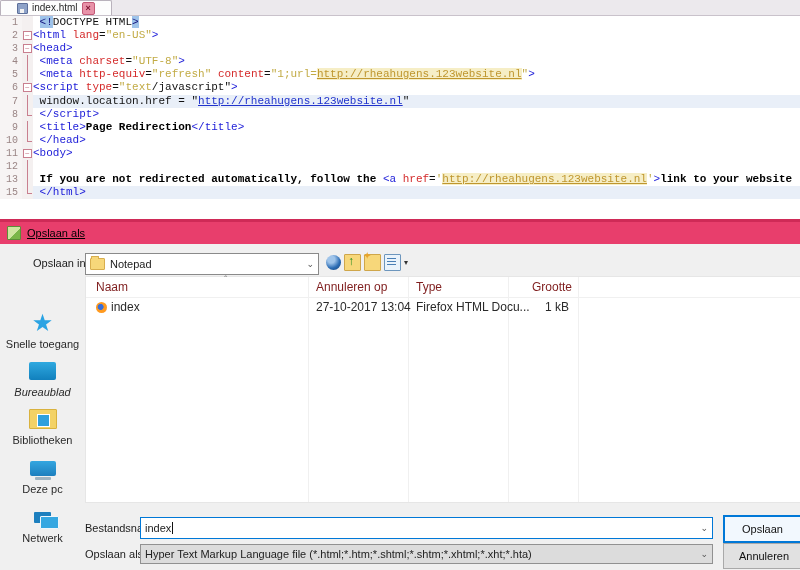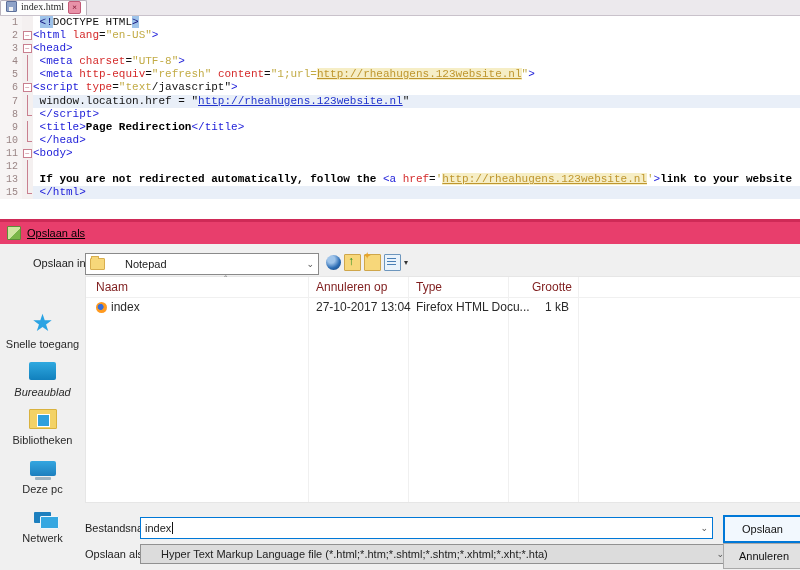--- a/index.html
+++ b/index.html
@@ -2,21 +2,21 @@
 <html style="--accent: #e83e6c; --accent-dark: #cf2a57; --caret-line: #e9eff8; --tag: #1b1bd8; --attr: #d42a2a; --value: #c2ab45; --url-gold: #bf962e; --url-blue: #2133cc; --focus-blue: #0078d7;"><head>
 <meta charset="utf-8">
 <style>
   html,body{margin:0;padding:0;}
   body{width:800px;height:570px;overflow:hidden;font-family:"Liberation Sans",sans-serif;background:#fff;position:relative;}
   .screen{position:absolute;inset:0;}
 
   
   .editor{position:absolute;left:0;top:0;width:800px;height:219px;background:#fff;}
   .tabbar{position:absolute;left:0;top:0;width:800px;height:15px;background:#ece9ed;border-bottom:1px solid #c9c2cb;}
-  .tab{position:absolute;left:0;top:0;height:14px;background:#fdfdfd;border:1px solid #b9b2bc;border-bottom:none;border-radius:2px 2px 0 0;display:flex;gap:4px;padding:0 5px;font-family:Liberation Serif, serif;}
+  .tab{position:absolute;left:0;top:0;height:14px;background:#fdfdfd;border:1px solid #b9b2bc;border-bottom:none;border-radius:2px 2px 0 0;display:flex;align-items:center;gap:4px;padding:0 16px;}
   .floppy{width:9px;height:9px;background:#8ea2c8;border:1px solid #5d6f9a;border-radius:1px;position:relative;}
   .floppy::after{content:"";position:absolute;left:2px;bottom:0;width:4px;height:4px;background:#f2f2f2;}
   .tab-title{font-size:10px;color:#2a2a2a;line-height:12px;}
   .tab-close{width:11px;height:11px;background:#e892a8;border:1px solid #c35a77;border-radius:2px;color:#7c1330;font-size:9px;font-weight:bold;line-height:10px;text-align:center;}
 
   .code{position:absolute;left:0;top:16px;width:800px;height:203px;font-family:"Liberation Mono",monospace;font-size:11px;}
   .code-line{display:flex;height:13.1px;line-height:13.1px;white-space:pre;}
   .code-line.caret{background:var(--caret-line);}
   .ln{width:18px;min-width:18px;text-align:right;padding-right:4px;color:#9a8585;font-size:10px;background:#f7f4f4;}
   .code-line.caret .ln{background:#f7f4f4;}
@@ -37,21 +37,21 @@
   
   .dialog{position:absolute;left:0;top:219px;width:800px;height:351px;border-top:3px solid var(--accent-dark);}
   .titlebar{height:22px;background:var(--accent);display:flex;align-items:center;gap:6px;padding-left:7px;}
   .dlg-icon{width:12px;height:12px;background:linear-gradient(135deg,#cfe6a0 0 55%,#7ab648 55%);border:1px solid #5b8f37;border-radius:1px;}
   .dlg-title{color:#000000;font-size:11px;text-decoration:underline;}
   .dlg-body{position:relative;height:326px;background:#f0f0f0;}
 
   .lbl{position:absolute;font-size:11px;color:#1c1c1c;}
   .lbl-savein{left:33px;top:13px;}
   .combo{position:absolute;background:#fff;border:1px solid #8a8a8a;display:flex;align-items:center;font-size:11px;color:#1c1c1c;}
-  .savein{left:85px;top:9px;width:228px;height:20px;padding-left:4px;gap:20px;}
+  .savein{left:85px;top:9px;width:228px;height:20px;padding-left:4px;gap:5px;}
   .folder-ico{width:13px;height:10px;background:#f7d77a;border:1px solid #d8ae4e;border-radius:1px;position:relative;}
   .folder-ico::before{content:"";position:absolute;left:0;top:-3px;width:6px;height:2px;background:#f7d77a;border:1px solid #d8ae4e;border-bottom:none;border-radius:1px 1px 0 0;}
   .chev{margin-left:auto;padding-right:4px;color:#555;font-size:9px;}
 
   .dlg-toolbar{position:absolute;left:326px;top:10px;display:flex;gap:3px;align-items:center;}
   .tbi{width:15px;height:15px;position:relative;}
   .tb-globe{border-radius:50%;background:radial-gradient(circle at 35% 30%,#9fc4ea 0 25%,#2b6cb4 60%,#163f74 100%);}
   .tb-up{background:#f7d77a;border:1px solid #cfa64a;border-radius:1px;}
   .tb-up::after{content:"\2191";position:absolute;left:3px;top:-1px;color:#1d8a1d;font-weight:bold;font-size:12px;}
   .tb-new{background:#f7d77a;border:1px solid #cfa64a;border-radius:1px;}
@@ -79,21 +79,21 @@
   .hcell{position:absolute;top:3px;font-size:12px;color:#7f1d1d;}
   .sort-caret{position:absolute;left:138px;top:-2px;color:#8a8a8a;font-size:10px;}
   .file-row{position:absolute;left:0;top:22px;right:0;height:18px;font-size:12px;color:#2a2a2a;}
   .fcell{position:absolute;top:1px;}
   .ff-icon{position:absolute;left:10px;top:3px;width:11px;height:11px;border-radius:50%;background:radial-gradient(circle at 42% 45%,#3a6fd8 0 30%,#ff9a1f 38% 68%,#e35b07 100%);}
 
   .lbl-filename{left:85px;top:278px;}
   .lbl-filetype{left:85px;top:304px;}
   .fn-input{left:140px;top:273px;width:567px;height:20px;border:1px solid var(--focus-blue);padding-left:4px;}
   .caret-bar{width:1px;height:12px;background:#111;margin-left:1px;}
-  .ft-select{left:140px;top:300px;width:567px;height:18px;background:#dcdcdc;border:1px solid #919191;padding-left:20px;color:#222;}
+  .ft-select{left:140px;top:300px;width:567px;height:18px;background:#dcdcdc;border:1px solid #919191;padding-left:4px;color:#222;}
   .btn{position:absolute;font-size:11px;color:#111;display:flex;align-items:center;justify-content:center;}
   .btn-save{left:723px;top:271px;width:75px;height:24px;background:#f2f8fe;border:2px solid var(--focus-blue);}
   .btn-cancel{left:723px;top:299px;width:80px;height:24px;background:#e1e1e1;border:1px solid #a9a9a9;}
 </style>
 </head>
 <body>
 
 <div class="screen">
 
   <div class="editor">

